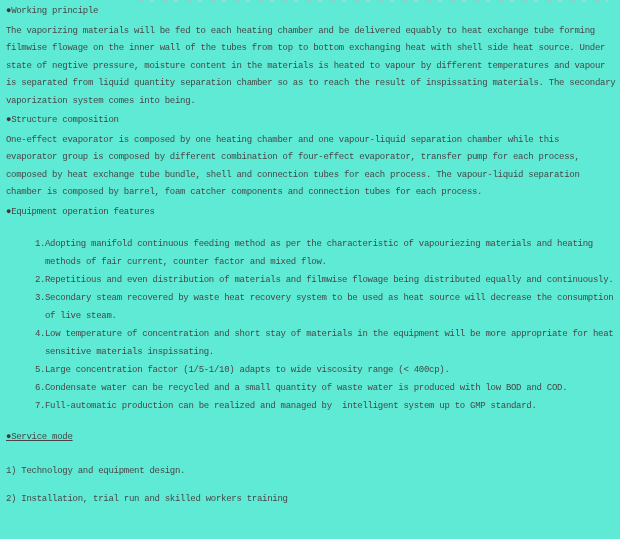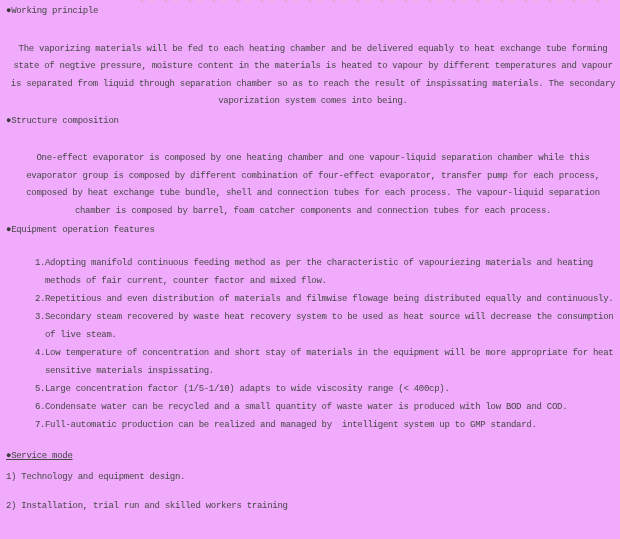--- a/index.html
+++ b/index.html
@@ -3,21 +3,21 @@
 <meta charset="utf-8">
 <style>
   html, body { margin: 0; padding: 0; background: #ffffff; }
   .page {
     position: relative;
     width: 620px;
     height: 539px;
     box-sizing: border-box;
     padding: 3px 0 0 6px;
     overflow: hidden;
-    background: #f0abfc;
+    background: #5eead4;
     font-family: "Liberation Mono", "DejaVu Sans Mono", monospace;
     font-size: 9px;
     letter-spacing: -0.28px;
     color: #484848;
     font-weight: 400;
   }
   
   .top-artifact {
     position: absolute;
     top: 0; left: 140px;
@@ -35,47 +35,48 @@
   h2.heading {
     margin: 0;
     font-size: 9px;
     font-weight: 400;
     height: 17.5px;
     line-height: 17.5px;
     white-space: pre;
     color: #464646;
   }
   .bullet { color: #3a3a3a; }
-  .para { margin-top: 20px; text-align: center; }
+  .para { margin-top: 2px; }
   .sec-structure h2.heading, .sec-features h2.heading { margin-top: 2px; }
   .sec-service h2.heading { margin-top: 14px; text-decoration: underline; }
   .olist {
     margin: 14px 0 0 0;
     padding: 0 0 0 29px;
     list-style: none;
   }
   .olist .line, .olist .onum { height: 18px; line-height: 18px; }
   .oitem { display: flex; }
   .onum { flex: none; width: 10px; white-space: pre; }
   .ilines { flex: 1 1 auto; min-width: 0; }
-  .spaced { margin-top: 4px; }
+  .spaced { margin-top: 16px; }
   .spaced .line + .line { margin-top: 11px; }
 </style>
 </head>
 <body>
 
 <main class="page">
   <div class="top-artifact"></div>
 
   <section class="sec sec-working">
     <h2 class="heading"><span class="bullet">●</span><span>Working principle</span></h2>
     <div class="para">
         <div class="line">The vaporizing materials will be fed to each heating chamber and be delivered equably to heat exchange tube forming</div>
+        <div class="line">filmwise flowage on the inner wall of the tubes from top to bottom exchanging heat with shell side heat source. Under</div>
         <div class="line">state of negtive pressure, moisture content in the materials is heated to vapour by different temperatures and vapour</div>
-        <div class="line">is separated from liquid through separation chamber so as to reach the result of inspissating materials. The secondary</div>
+        <div class="line">is separated from liquid quantity separation chamber so as to reach the result of inspissating materials. The secondary</div>
         <div class="line">vaporization system comes into being.</div>
       </div>
   </section>
 
   <section class="sec sec-structure">
     <h2 class="heading"><span class="bullet">●</span><span>Structure composition</span></h2>
     <div class="para">
         <div class="line">One-effect evaporator is composed by one heating chamber and one vapour-liquid separation chamber while this</div>
         <div class="line">evaporator group is composed by different combination of four-effect evaporator, transfer pump for each process,</div>
         <div class="line">composed by heat exchange tube bundle, shell and connection tubes for each process. The vapour-liquid separation</div>

